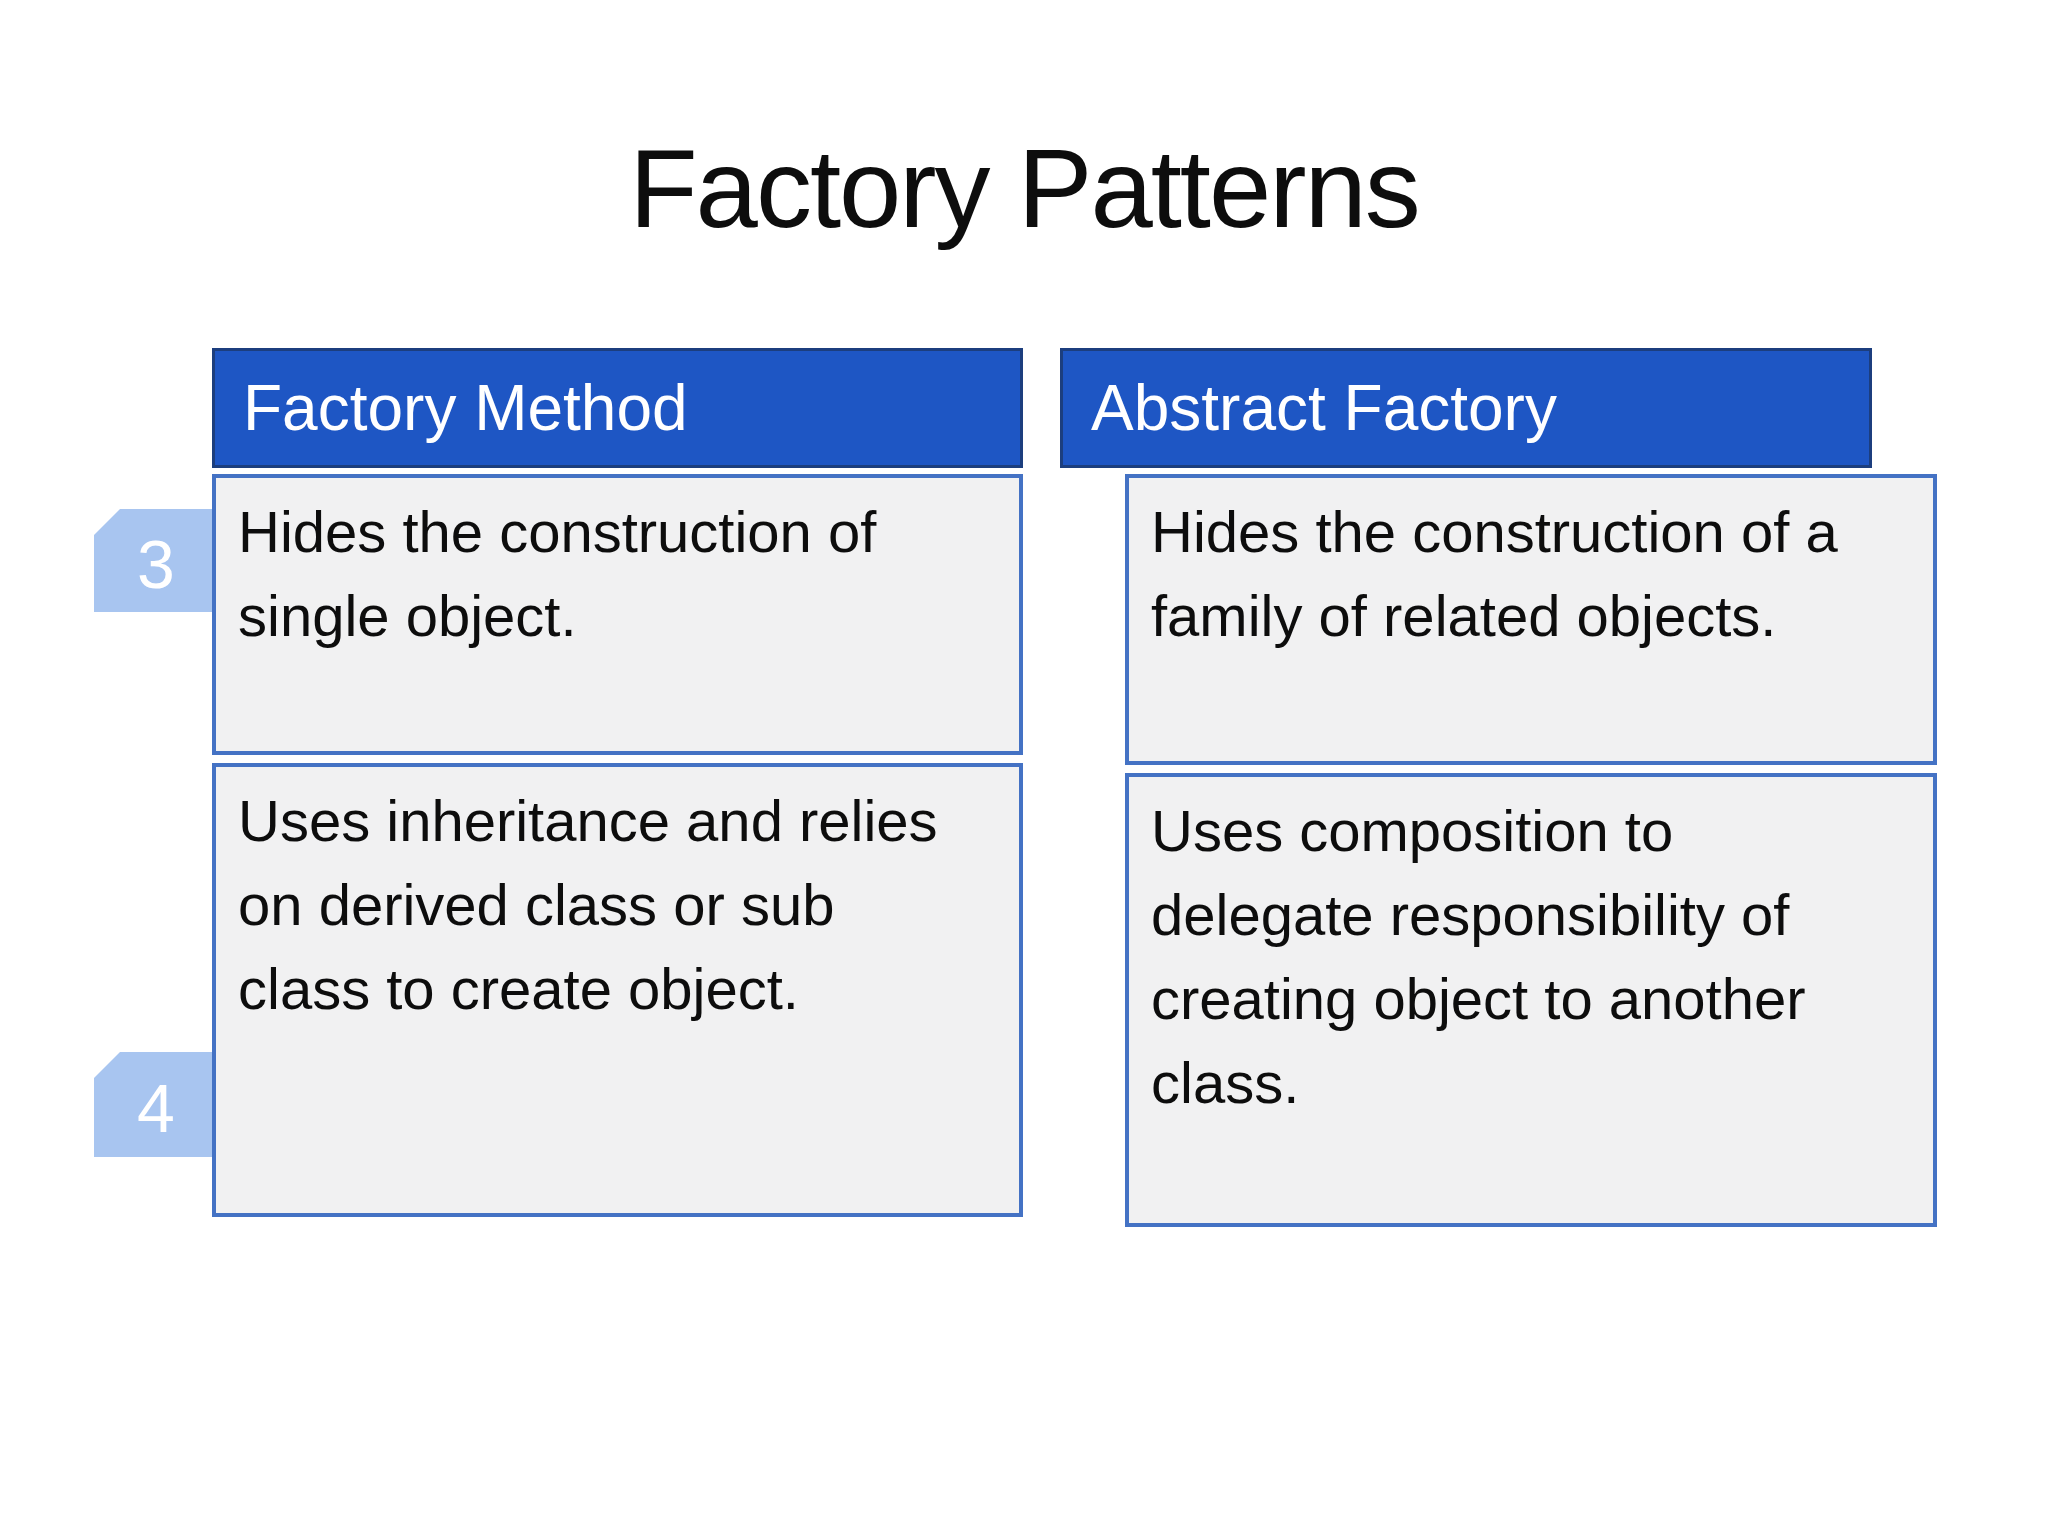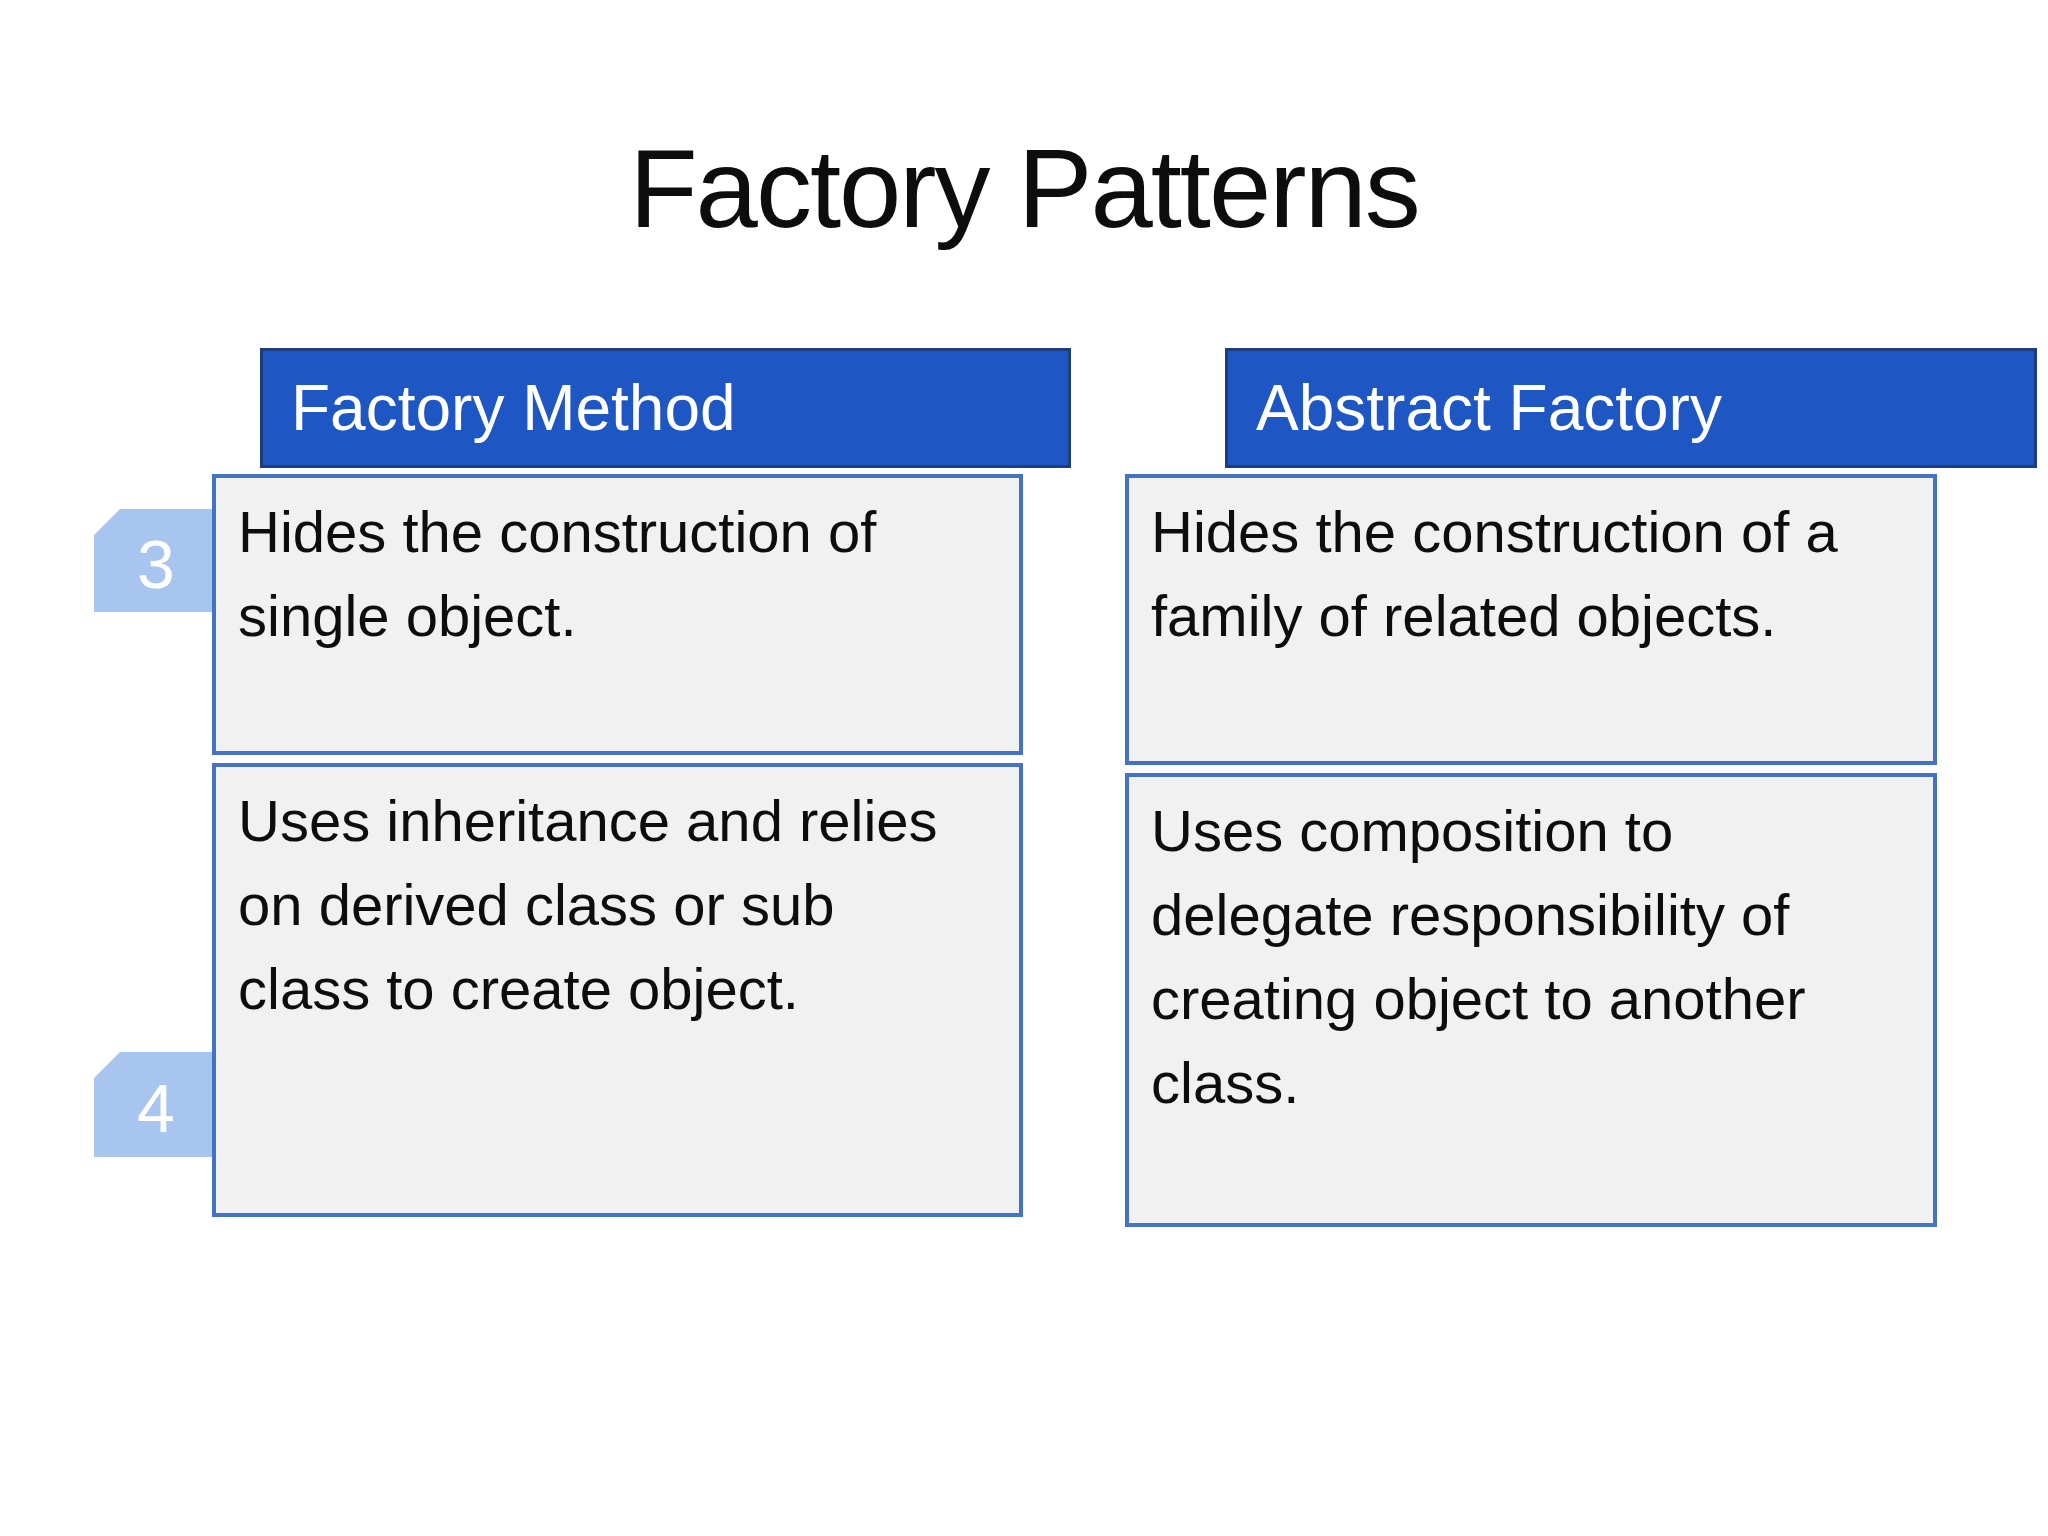--- a/index.html
+++ b/index.html
@@ -31,40 +31,39 @@
     position: absolute;
     box-sizing: border-box;
     background: var(--header-bg, #1e56c4);
     border: 3px solid var(--header-border, #1c3e7e);
     color: var(--header-text, #ffffff);
     font-size: 64px;
     display: flex;
     align-items: center;
     padding-left: 28px;
     z-index: 2;
-    margin-left: 48px;
   }
   .tcell {
     position: absolute;
     box-sizing: border-box;
     background: var(--cell-bg, #f1f1f2);
     border: 4px solid var(--cell-border, #4472c4);
     color: var(--body-text, #0d0d0d);
     font-size: 58px;
     line-height: 84px;
     padding: 12px 4px 10px 22px;
     white-space: pre-line;
     z-index: 1;
   }
   
   .t1-head  { left: 212px;  top: 348px; width: 811px; height: 120px; }
   .t1-cell1 { left: 212px;  top: 474px; width: 811px; height: 281px; }
   .t1-cell2 { left: 212px;  top: 763px; width: 811px; height: 454px; }
   
-  .t2-head  { left: 1177px; top: 348px; width: 812px; height: 120px; }
+  .t2-head  { left: 1060px; top: 348px; width: 812px; height: 120px; }
   .t2-cell1 { left: 1125px; top: 474px; width: 812px; height: 291px; }
   .t2-cell2 { left: 1125px; top: 773px; width: 812px; height: 454px; }
   .step-tab {
     position: absolute;
     box-sizing: border-box;
     background: var(--tab-bg, #a8c5f0);
     color: var(--tab-text, #ffffff);
     font-size: 68px;
     display: flex;
     align-items: center;

